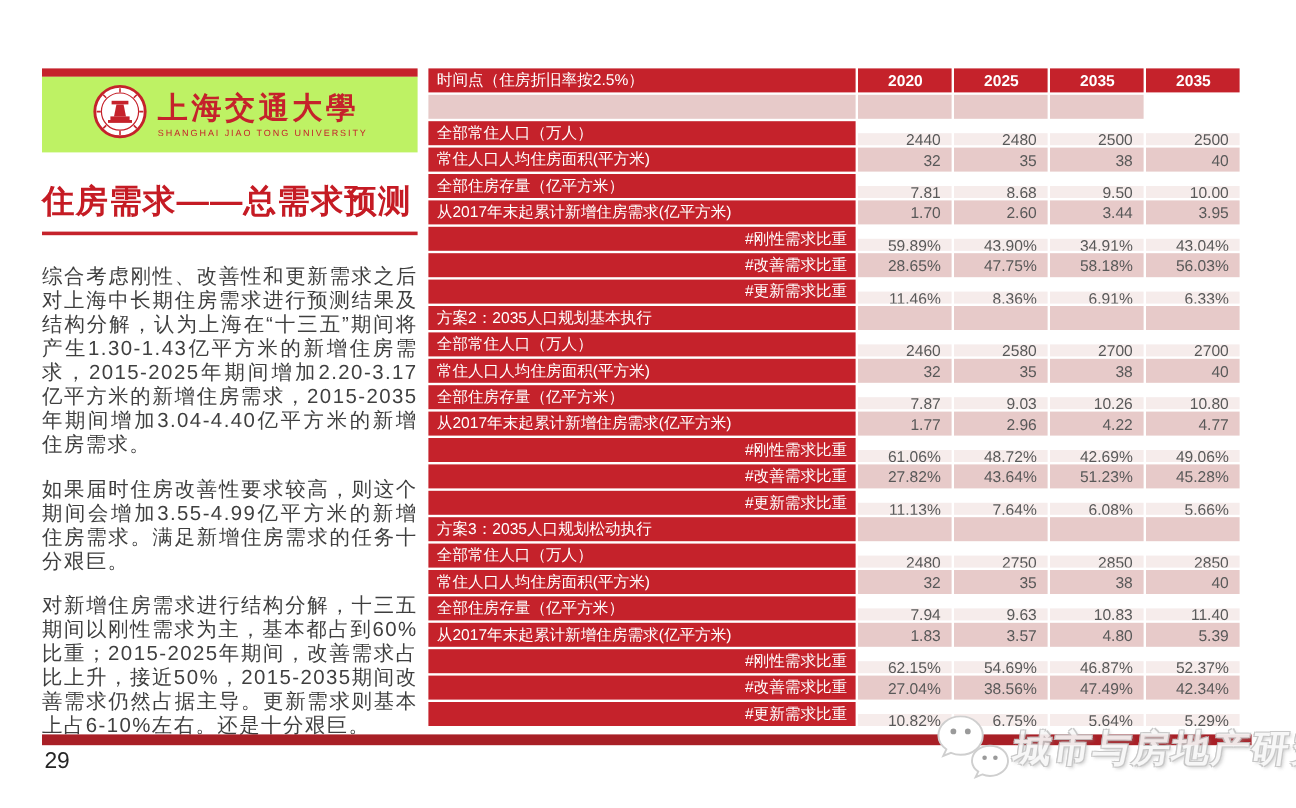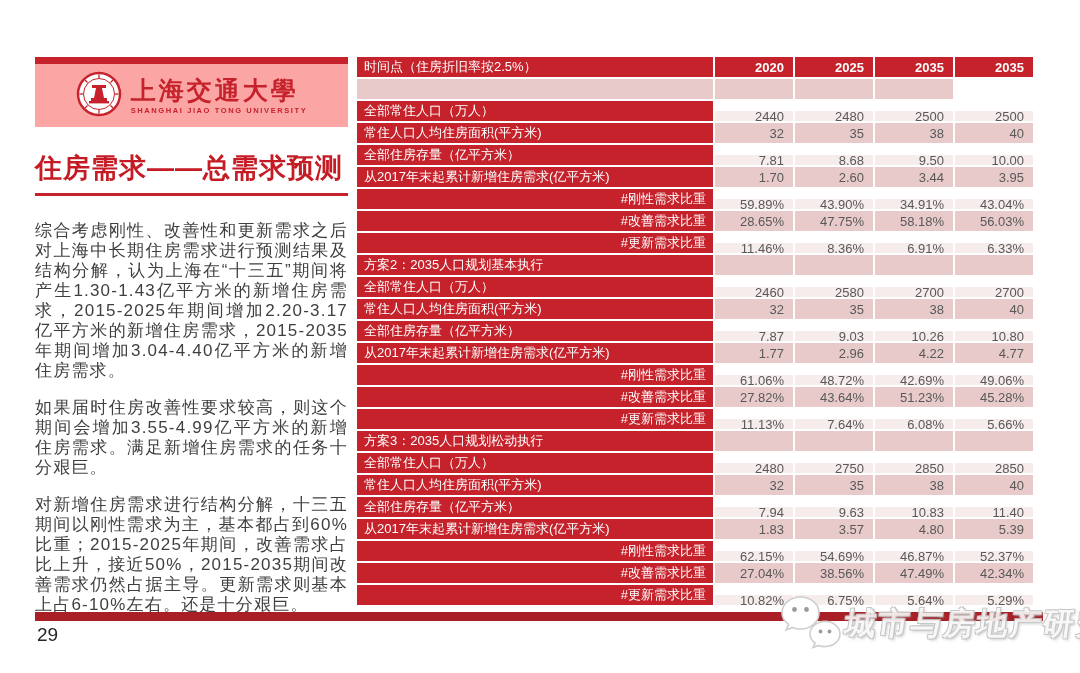--- a/index.html
+++ b/index.html
@@ -2,36 +2,36 @@
 <html><head>
 <meta charset="utf-8">
 <style>
   * { margin:0; padding:0; box-sizing:border-box; }
   html,body { width:1080px; height:673px; background:#ffffff; font-family:"Liberation Sans", sans-serif; }
   .slide { position:relative; width:1080px; height:673px; background:#ffffff; overflow:hidden; }
 
   
   .left-col { position:absolute; left:35px; top:57px; width:313px; }
   .accent-bar { height:7px; background:#C5222B; }
-  .logo-box { height:63px; background:#fca5a5; display:flex; align-items:center; justify-content:center; gap:9px; }
+  .logo-box { height:63px; background:#bef264; display:flex; align-items:center; justify-content:center; gap:9px; }
   .logo-txt { display:flex; flex-direction:column; align-items:flex-start; }
   .logo-cn { color:#C5222B; font-size:25px; font-weight:bold; letter-spacing:3px; line-height:28px; }
-  .logo-en { color:#C5222B; font-size:7.5px; font-weight:bold; letter-spacing:1.6px; margin-top:2px; }
+  .logo-en { color:#C5222B; font-size:7.5px; font-weight:normal; letter-spacing:1.6px; margin-top:2px; }
   .slide-title { margin-top:24px; color:#C51B24; font-size:27px; font-weight:bold; letter-spacing:1px; line-height:34px; white-space:nowrap; }
   .title-rule { margin-top:8px; height:3px; background:#C5222B; }
   .paragraphs { padding-top:25px; }
   .paragraphs p { font-size:17px; line-height:20px; letter-spacing:1.2px; color:#3f3f3f; text-align:justify; margin-bottom:17px; }
 
   
   .demand-table { position:absolute; left:357px; top:57px; }
   .trow { display:grid; grid-template-columns:356px 78px 78px 78px 78px; column-gap:2px; margin-bottom:2px; height:20px; }
   .tcell { display:flex; align-items:center; font-size:13px; overflow:hidden; white-space:nowrap; }
   .tcell.red { background:#C5222B; color:#ffffff; font-weight:normal; padding:0 7px; }
   .tcell.red.right { justify-content:flex-end; }
-  .tcell.year { background:#C5222B; color:#ffffff; font-weight:bold; justify-content:flex-end; padding-right:9px; }
+  .tcell.year { background:#C5222B; color:#ffffff; font-weight:bold; justify-content:flex-end; padding-right:24px; }
   .tcell.val { color:#595959; justify-content:flex-end; padding-right:9px; }
   .tcell.dark { background:#E7CAC9; }
   .tcell.light { background:#F6ECEB;margin-top:10px; }
 
   
   .bottom-bar { position:absolute; left:35px; top:612px; width:1008px; height:9px; background:#A81F26; }
   .page-number { position:absolute; left:37px; top:624px; font-size:19px; color:#262626; }
   .watermark { position:absolute; left:780px; top:596px; display:flex; align-items:flex-start; gap:3px; z-index:5; }
   .watermark-text { margin-top:7px; font-size:31px; font-weight:bold; letter-spacing:2px; color:#f7f7f7; opacity:.92;
                     transform:skewX(-8deg); white-space:nowrap;

